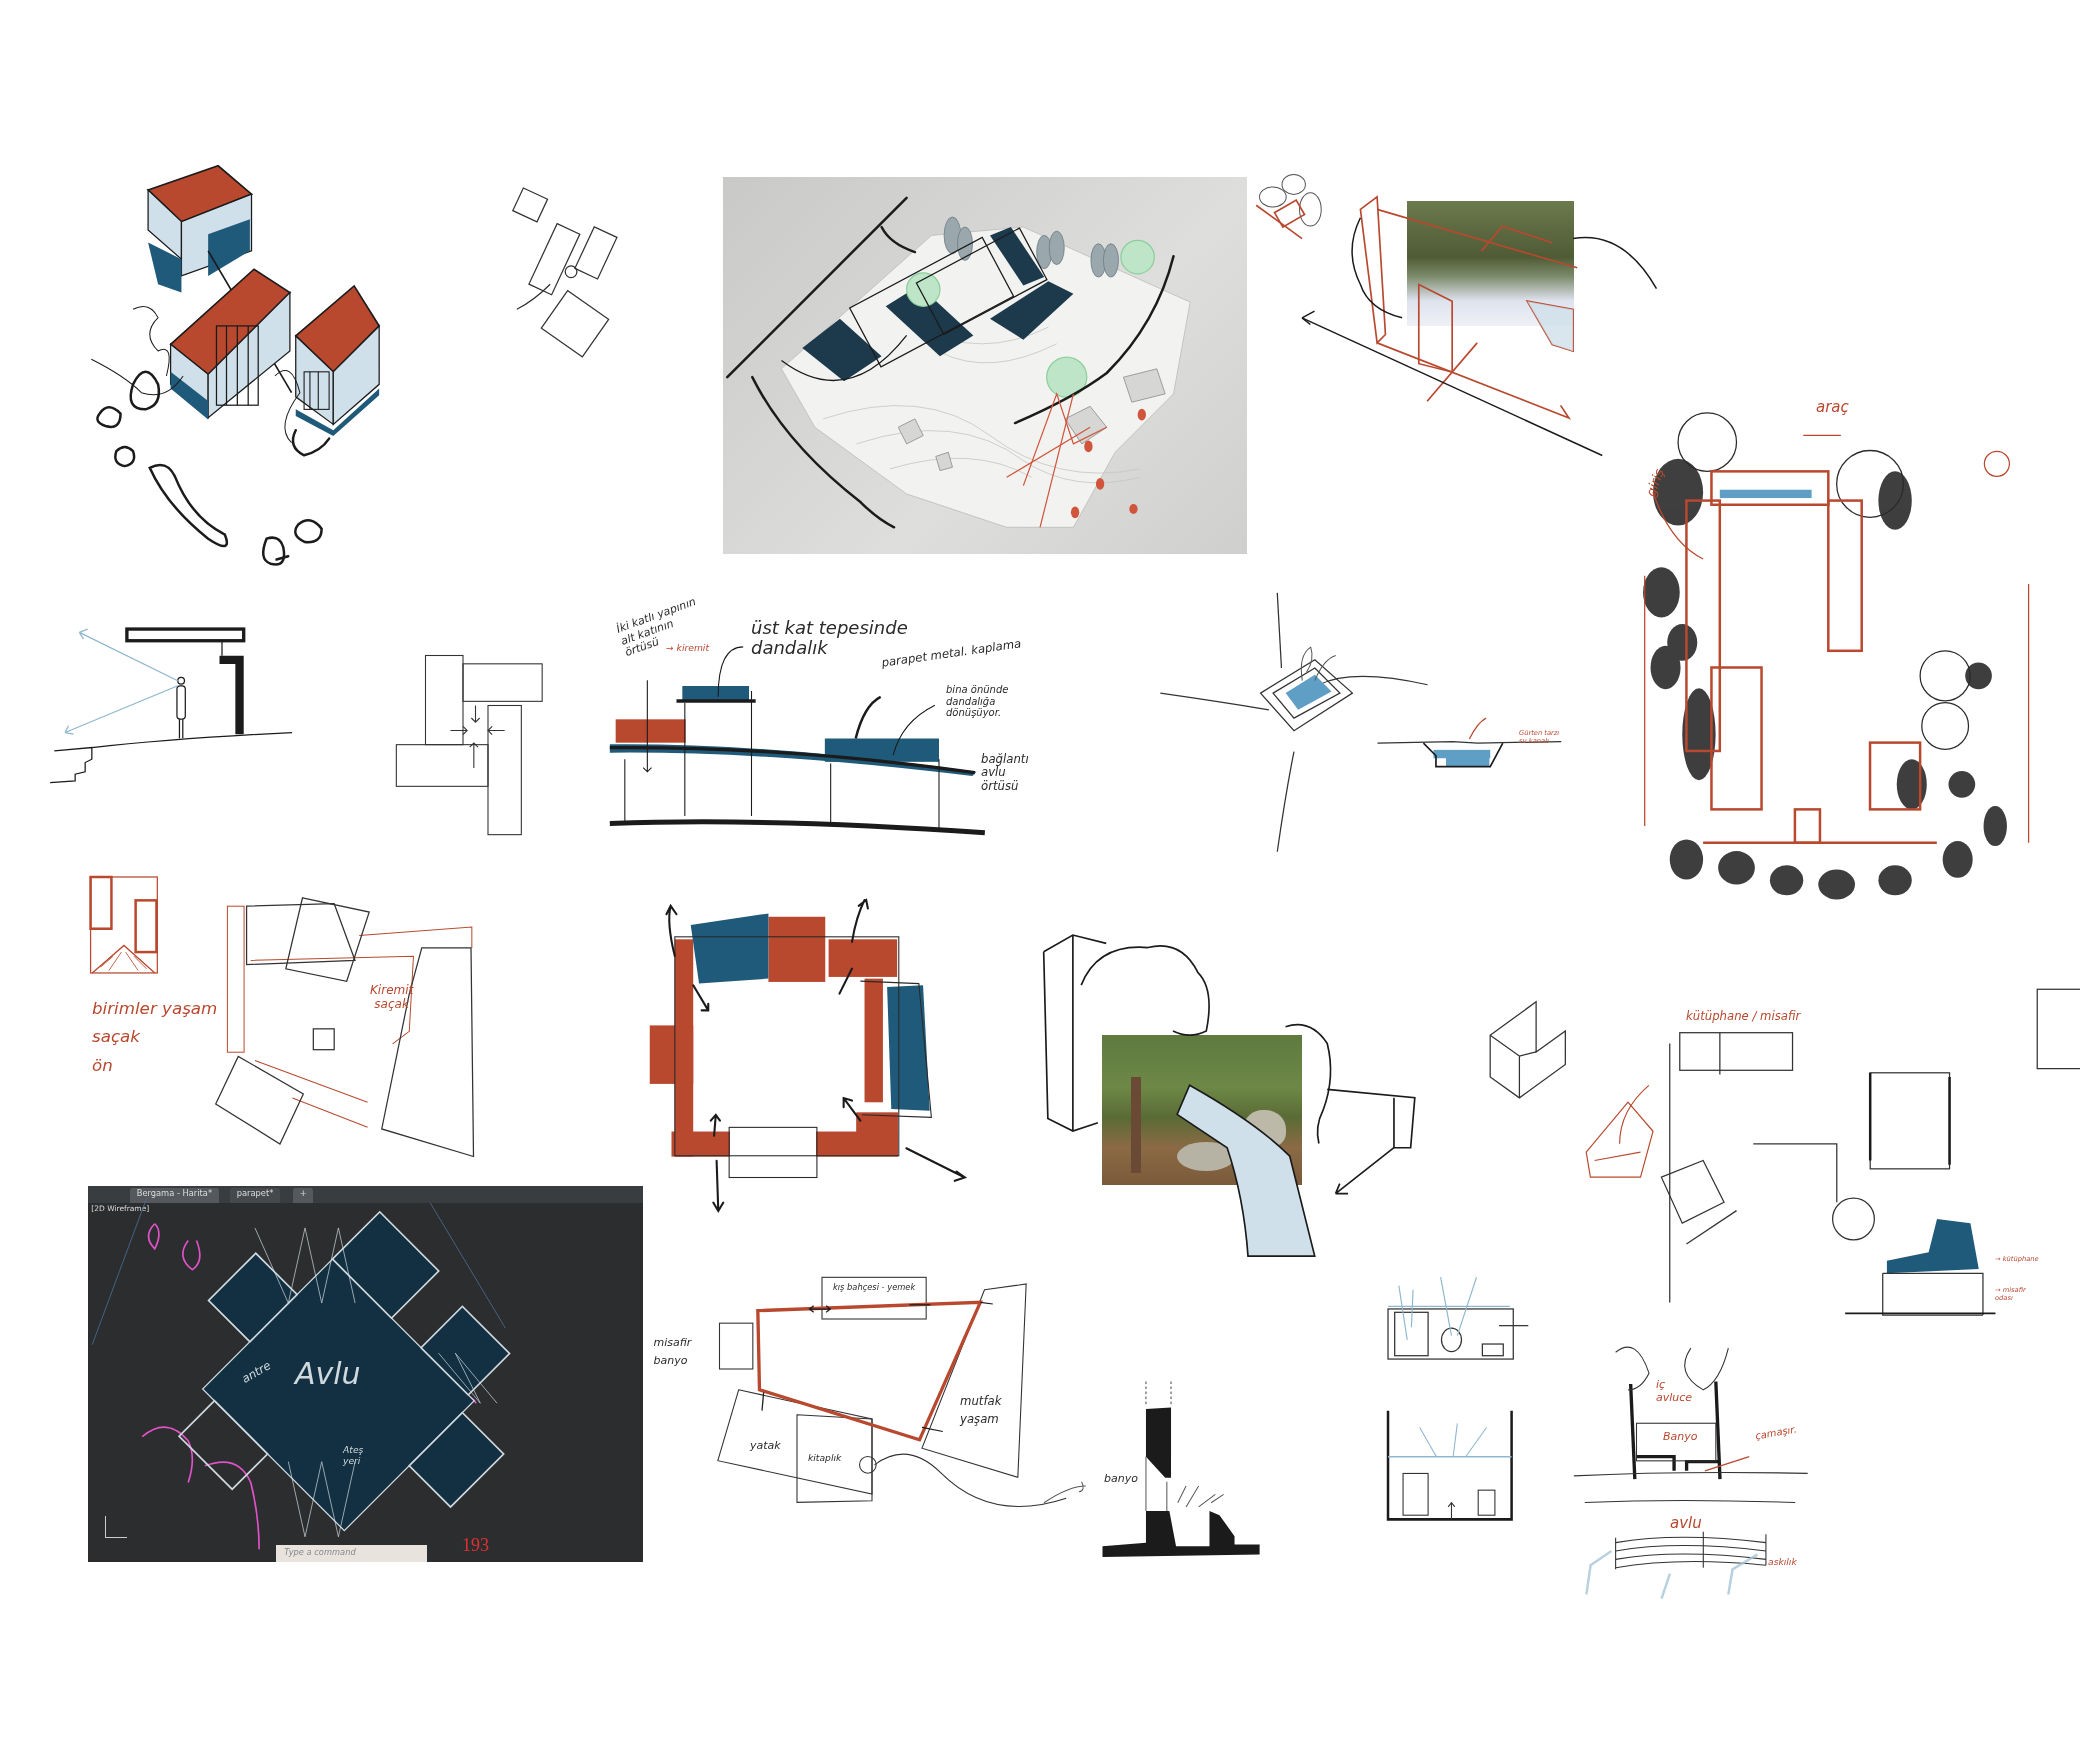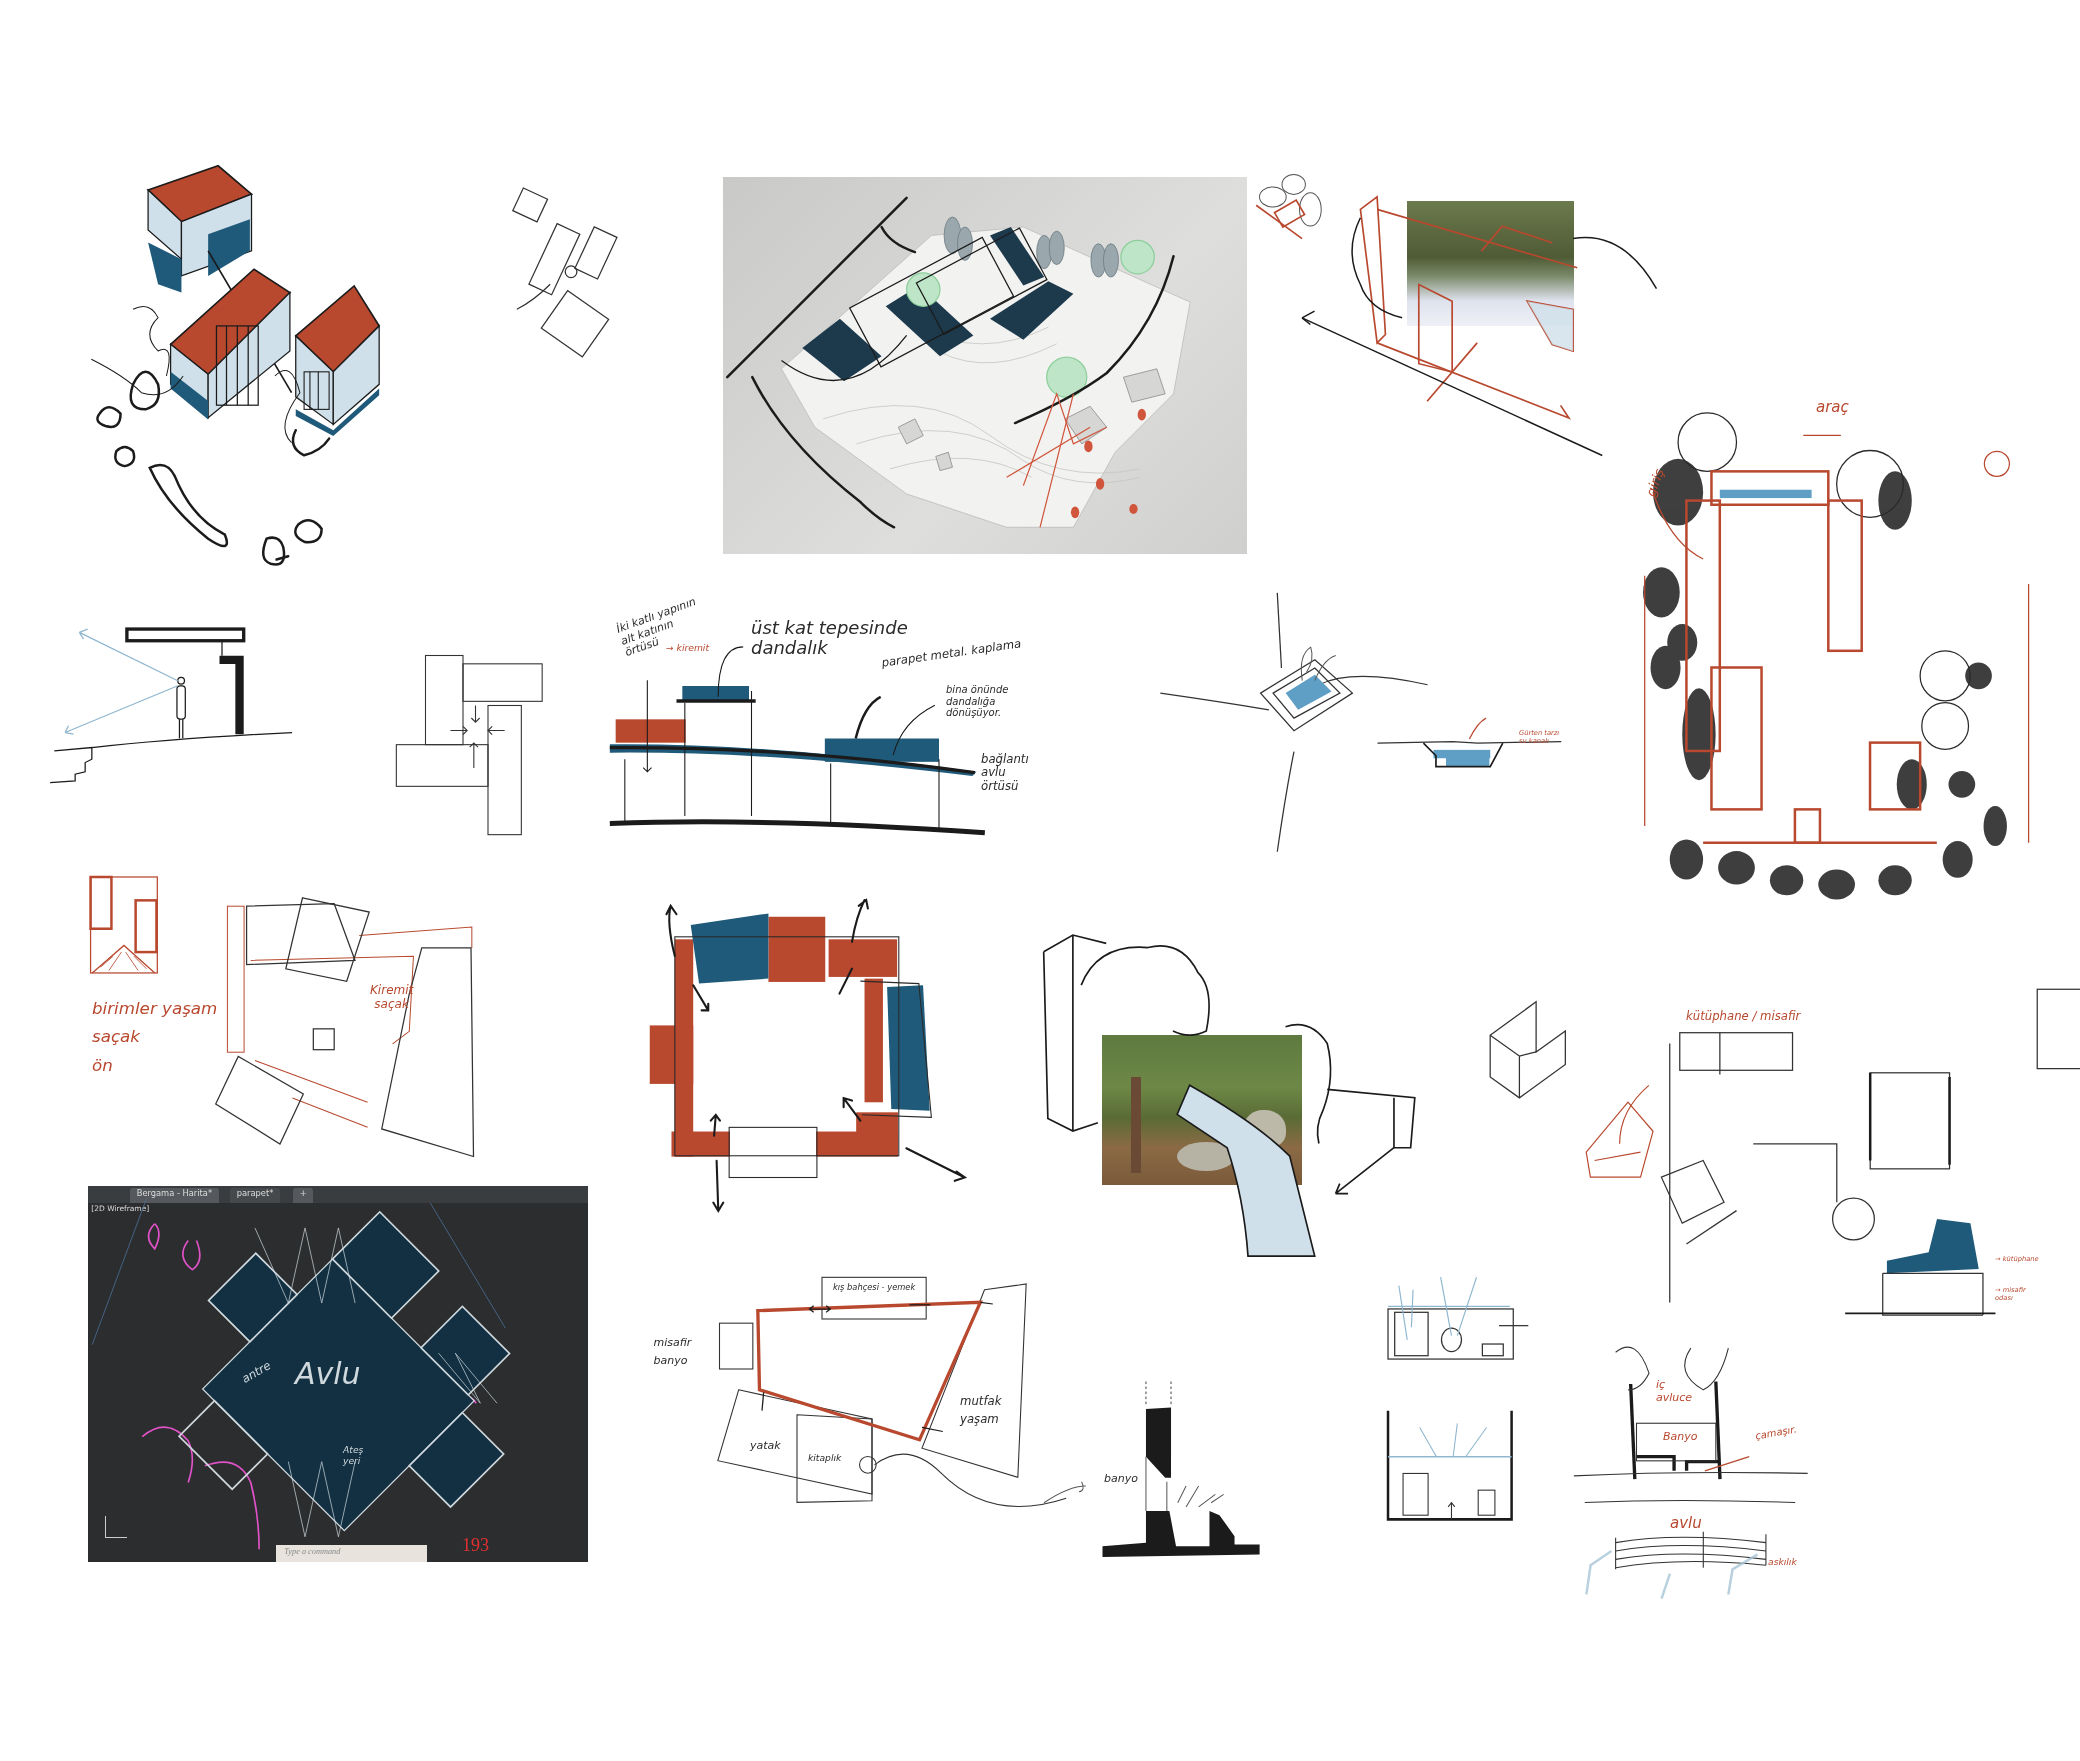--- a/index.html
+++ b/index.html
@@ -433,21 +433,21 @@
     <polygon points="480,330 530,320 540,280 580,285 590,340 480,345" fill="#1f5a7a"></polygon>
     <path d="M475,345 L595,345 L595,395 M475,345 L475,395 L595,395" stroke="#333" stroke-width="1.5" fill="none"></path>
     <line x1="430" y1="393" x2="610" y2="393" stroke="#1b1b1b" stroke-width="2"></line>
   </svg>
   <div class="lbl red" style="left:200px;top:25px;font-size:11.7px;">kütüphane / misafir</div>
   <div class="lbl red" style="left:509px;top:271px;font-size:6.7px;">→ kütüphane</div>
   <div class="lbl red" style="left:509px;top:302px;font-size:6.7px;">→ misafir
 odası</div>
 </div>
 
-<div class="cad" style="left:88px;top:1186px;width:500px;height:376px;">
+<div class="cad" style="left:88px;top:1186px;width:555px;height:376px;">
   <div class="cad-tabs">
     <div class="cad-tab" style="left:42px;">Bergama - Harita*</div>
     <div class="cad-tab" style="left:142px;background:#46494c;">parapet*</div>
     <div class="cad-tab" style="left:205px;">+</div>
   </div>
   <div style="position:absolute;left:3.3px;top:18.4px;font-size:7.5px;color:#ddd;">[2D Wireframe]</div>
   <svg width="505" height="376" viewBox="0 0 605 450">
     <g stroke="#4a6e95" stroke-width="1" fill="none">
       <line x1="70" y1="15" x2="5" y2="190"></line>
         <line x1="410" y1="20" x2="500" y2="170"></line>
@@ -472,21 +472,21 @@
       <path d="M200,50 L240,140 L260,50 L280,140 L300,50 L320,140"></path>
       <path d="M420,200 L470,260 L440,200 L490,260"></path>
       <path d="M240,330 L260,420 L280,330 L300,420 L320,330"></path>
     </g>
   </svg>
   <div class="lbl" style="left:207px;top:171px;font-size:30px;color:#cfd8dd;">Avlu</div>
   <div class="lbl" style="left:153px;top:180px;font-size:11.7px;color:#cfd8dd;transform:rotate(-30deg);">antre</div>
   <div class="lbl" style="left:255px;top:259px;font-size:9.2px;color:#cfd8dd;">Ateş
 yeri</div>
   <div style="position:absolute;left:16.7px;top:330px;width:21px;height:21px;border-left:0.8px solid #ccc;border-bottom:0.8px solid #ccc;"></div>
-  <div class="cad-cmd" style="left:188px;top:359px;width:134px;font-family:Liberation Serif, serif;">Type a command</div>
+  <div class="cad-cmd" style="left:188px;top:359px;width:134px;">Type a command</div>
   <div style="position:absolute;left:374px;top:349px;font-size:18px;color:#e03030;font-family:'Liberation Serif',serif;">193</div>
 </div>
 
 <div class="panel" style="left:651px;top:1269px;width:417px;height:250px;">
   <svg width="417" height="250" viewBox="0 0 500 300">
     <g stroke="#333" stroke-width="1.3" fill="none">
       <rect x="205" y="10" width="125" height="50"></rect>
       <rect x="82" y="65" width="40" height="55"></rect>
       <polygon points="105,145 265,180 265,270 80,230"></polygon>
       <polygon points="175,175 265,180 265,278 175,280"></polygon>

